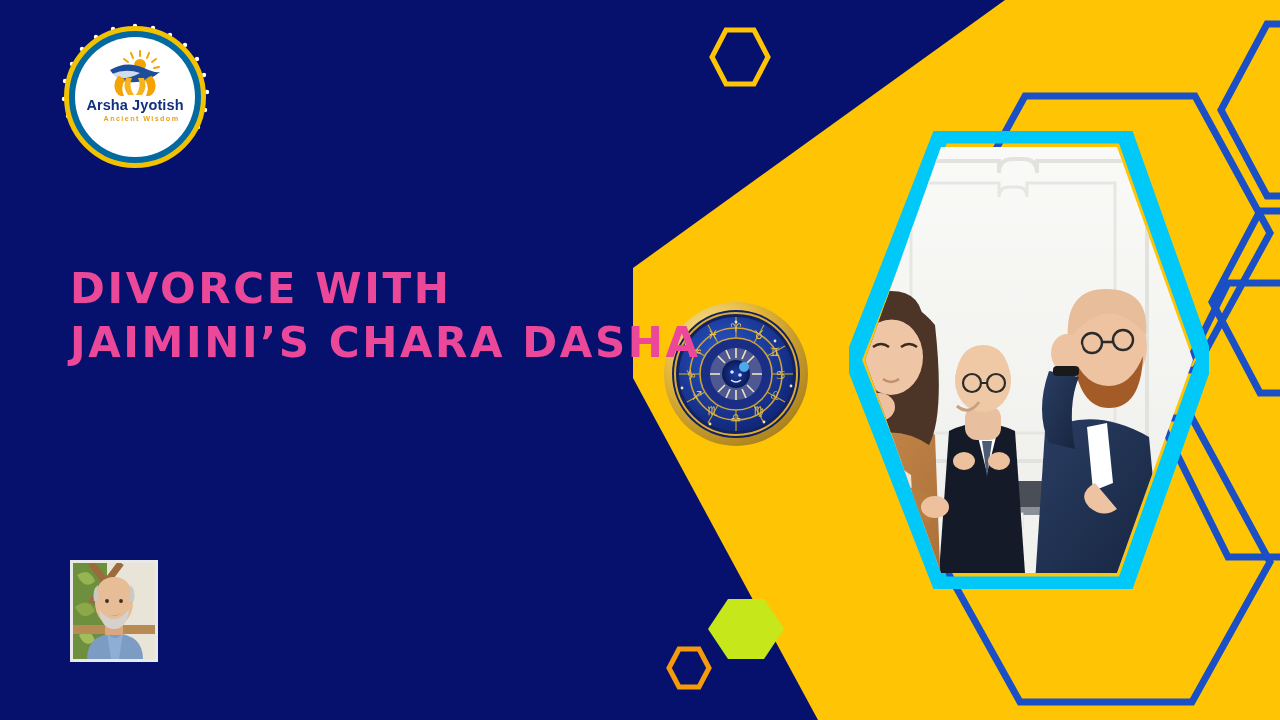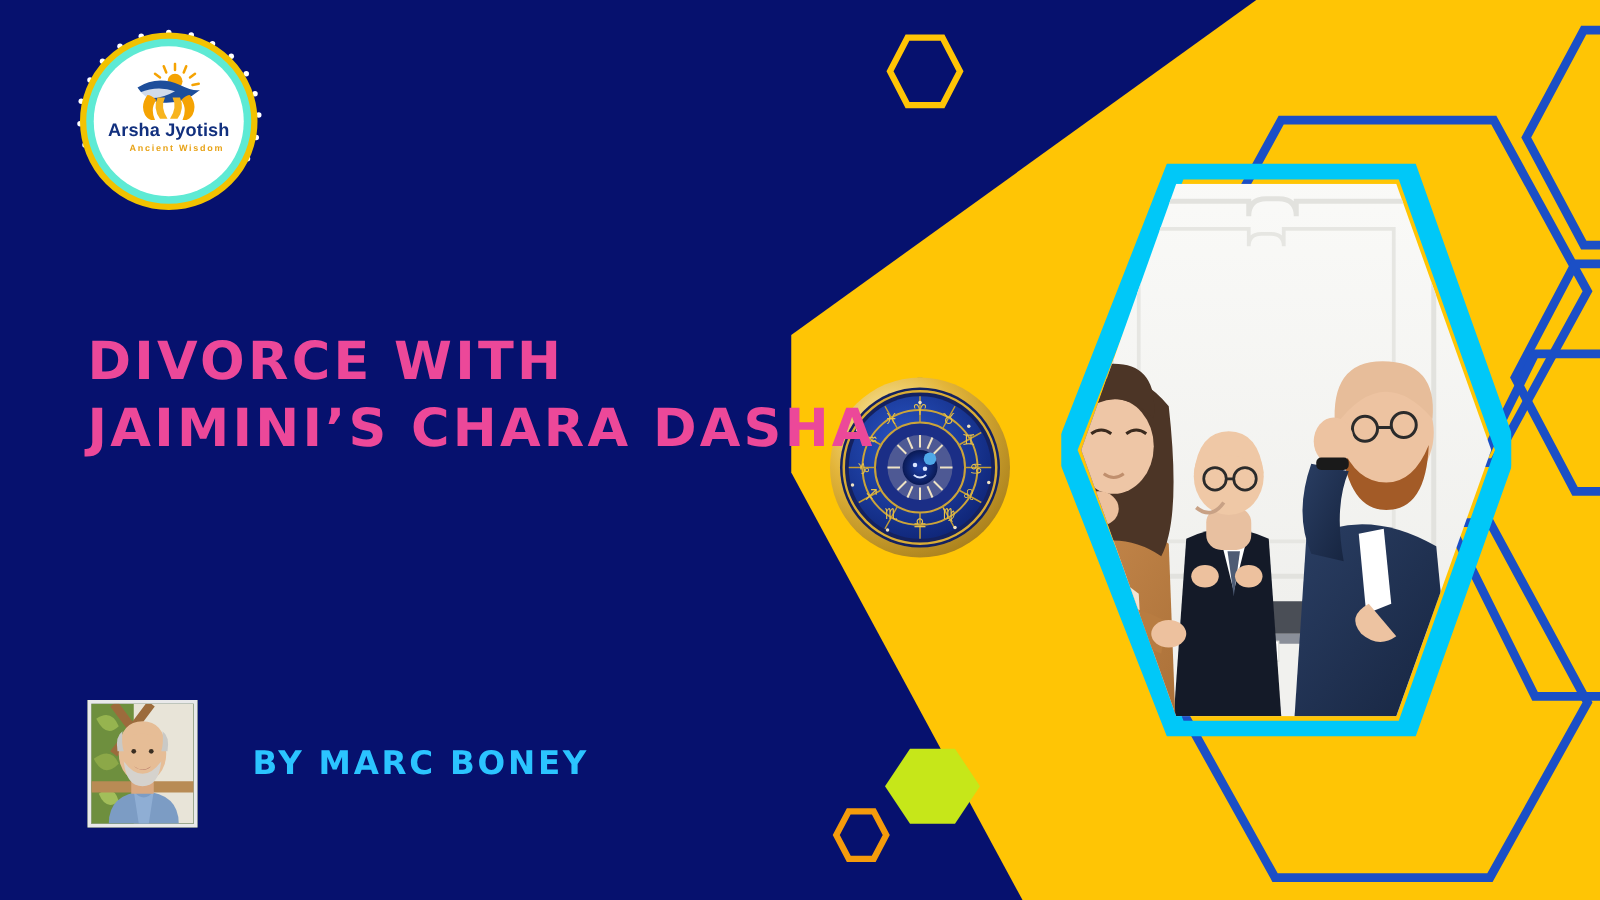--- a/index.html
+++ b/index.html
@@ -17,21 +17,21 @@
 
   
   .hex-svg { position:absolute; overflow:visible; }
 
   
   .logo-wrap{
     position:absolute; left:64px; top:26px; width:142px; height:142px;
   }
   .logo-ring{
     position:absolute; inset:0; border-radius:50%;
-    background:#5eead4;
+    background:#0369a1;
     border:5px solid #F2C200;
     box-shadow:0 0 0 0 transparent;
     overflow:hidden;
   }
   .logo-dots{ position:absolute; inset:-8px; }
   .logo-inner{
     position:absolute; inset:6px; border-radius:50%;
     background:#FFFFFF;
     display:flex; flex-direction:column; align-items:center; justify-content:flex-start;
     padding-top:13px;
@@ -414,16 +414,15 @@
         <path d="M21 38 q-2 -12 4 -16 q-1 10 1 16z" fill="#C9C9C6"></path>
         <path d="M61 38 q2 -12 -4 -16 q1 10 -1 16z" fill="#C9C9C6"></path>
 
         <circle cx="34" cy="38" r="1.9" fill="#3A2E22"></circle>
         <circle cx="48" cy="38" r="1.9" fill="#3A2E22"></circle>
 
         <path d="M26 46 q2 20 15 20 q13 0 15 -20 q-7 10 -15 10 q-8 0 -15 -10z" fill="#D5D2CD"></path>
         <path d="M34 50 q7 5 14 0 q-6 6 -14 0z" fill="#B97C6B"></path>
       </svg>
     </div>
-    <div class="author-name">BY MARC BONEY</div>
   </div>
 
 </div>
 
 </body></html>

